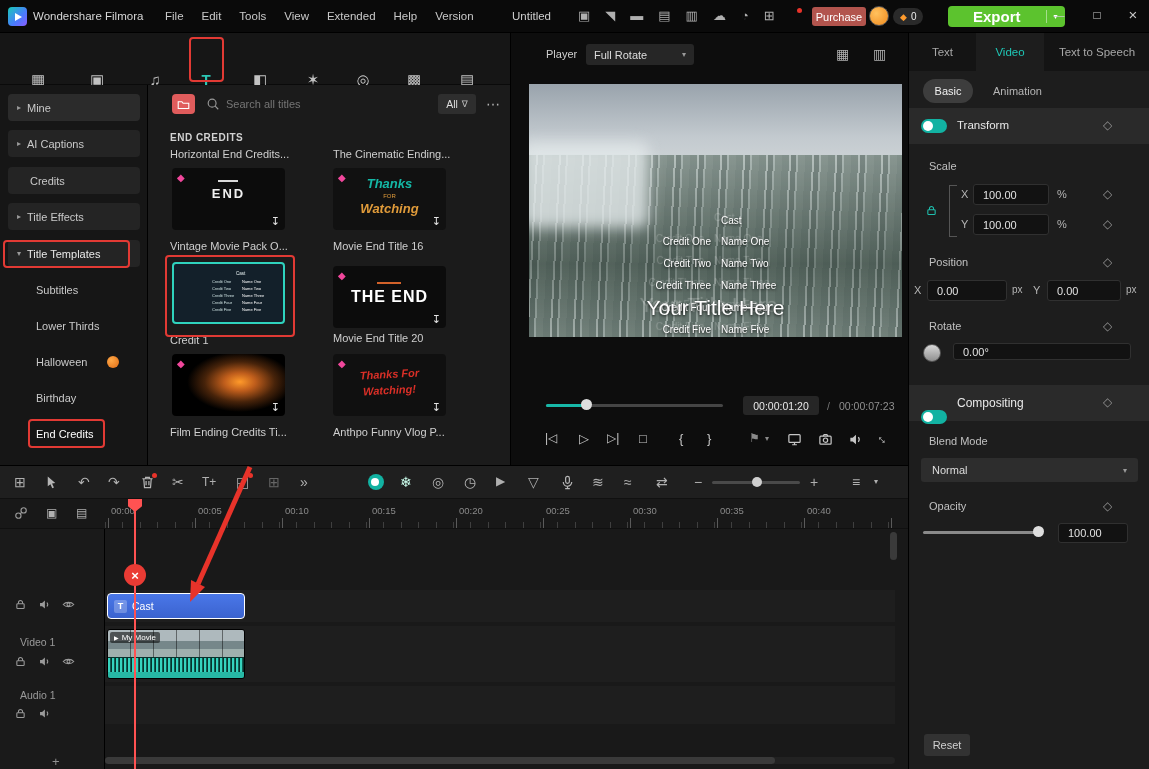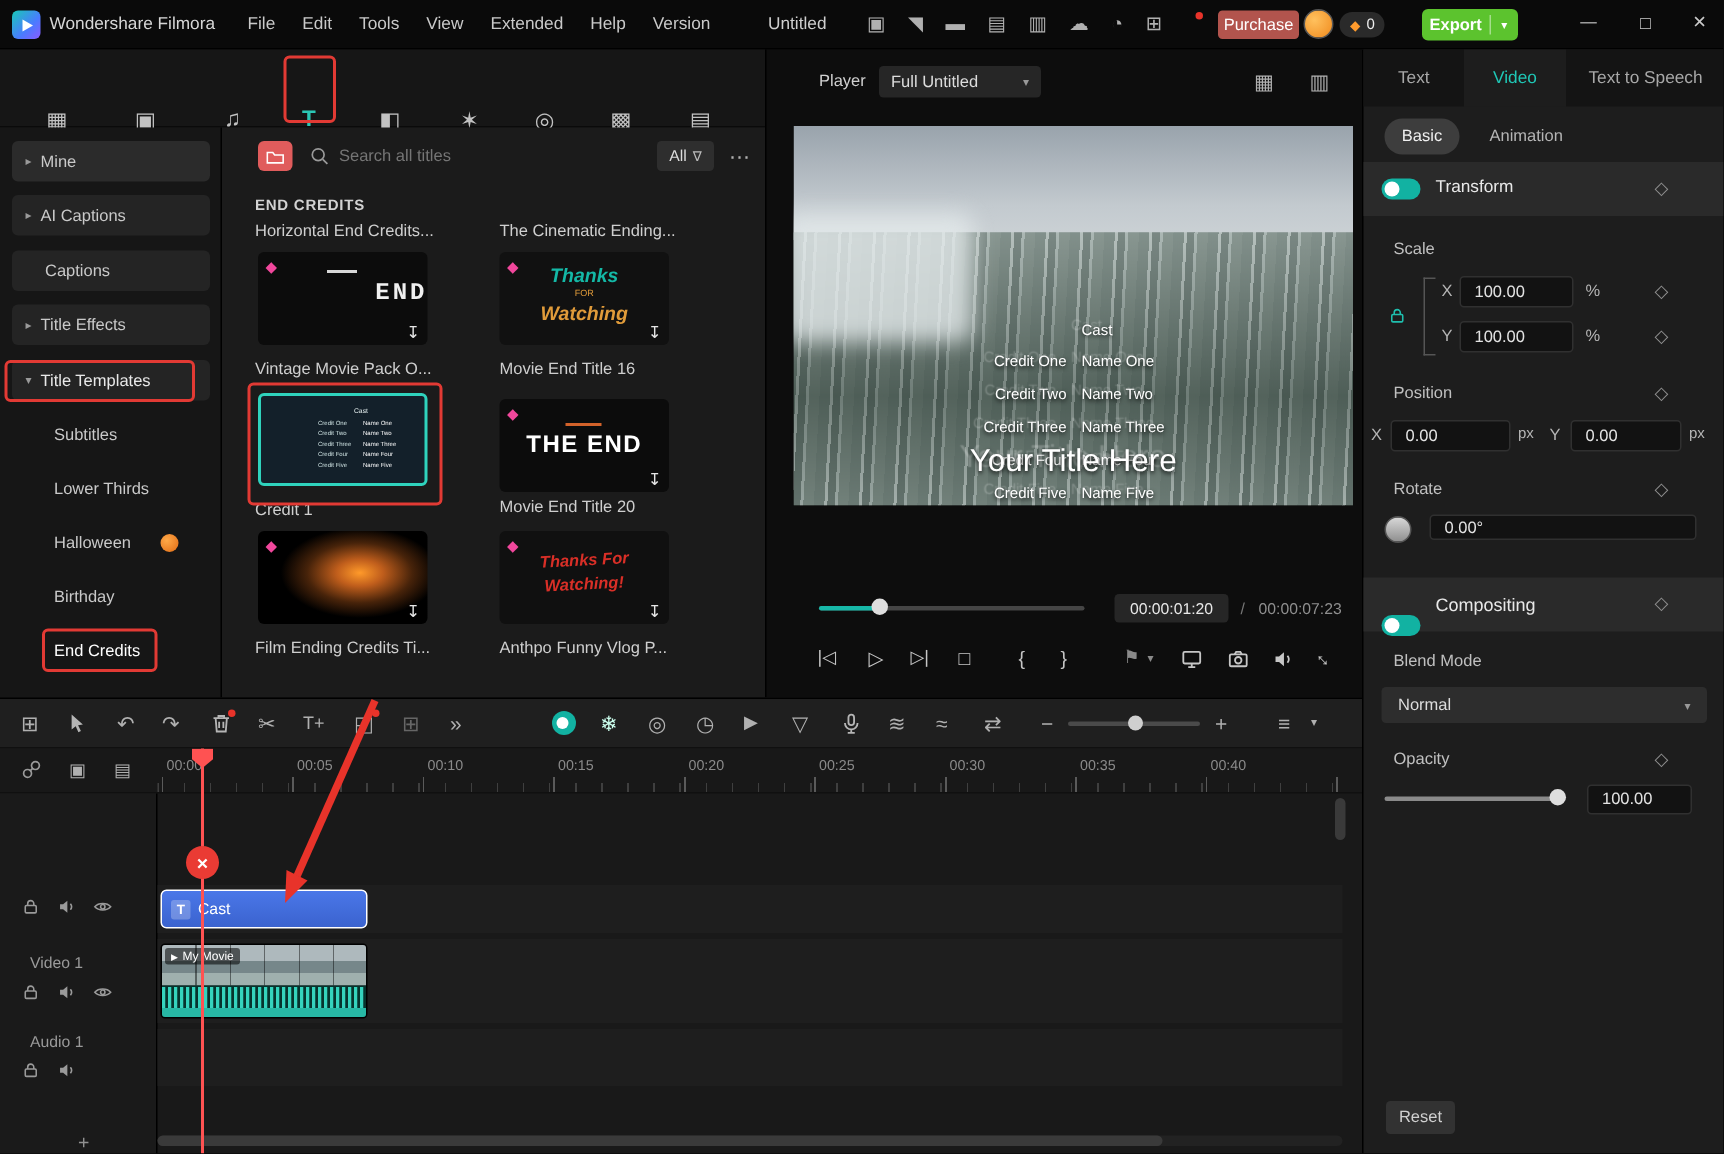--- a/index.html
+++ b/index.html
@@ -106,21 +106,21 @@
     <span class="reddot" style="left:797px;top:8px"></span>
     <div class="ab flex" style="left:812px;top:7px;width:54px;height:19px;border-radius:3px;background:#b2544d;color:#fff;font-size:11px;justify-content:center">
       <span>Purchase</span>
     </div>
     <div class="ab" style="left:869px;top:6px;width:20px;height:20px;border-radius:50%;background:radial-gradient(circle at 35% 35%,#ffc15e,#f08a1d);border:1px solid #555"></div>
     <div class="ab flex" style="left:893px;top:8px;height:17px;padding:0 7px;background:#2a2a2a;border-radius:9px;gap:4px">
       <span style="color:#ff9b2d;font-size:9px">◆</span>
       <span style="font-size:10px;color:#eee">0</span>
     </div>
     <div class="ab flex" style="left:948px;top:6px;height:21px;border-radius:4px;background:#5cc32e;color:#fff">
-      <span style="padding:0 5px;font-size:11px;font-weight:bold">Export</span>
+      <span style="padding:0 25px;font-size:15px;font-weight:bold">Export</span>
       <span style="width:1px;height:13px;background:rgba(255,255,255,.45)"></span>
       <span style="padding:0 7px;font-size:8px">▾</span>
     </div>
     <span class="ab g" style="left:1048px;top:10px;width:22px;font-size:11px;color:#c9c9c9">—</span>
     <span class="ab g" style="left:1086px;top:9px;width:22px;font-size:12px;color:#c9c9c9">□</span>
     <span class="ab g" style="left:1122px;top:7px;width:22px;font-size:15px;color:#c9c9c9">×</span>
   </div>
 
   <div class="ab" style="left:0;top:33px;width:510px;height:52px;background:#161616;border-bottom:1px solid #0a0a0a">
     <div class="ttab" style="left:38px"><span class="ti">▦</span><span class="tl">Media</span></div>
@@ -137,21 +137,21 @@
   <div class="ab" style="left:0;top:85px;width:148px;height:380px;background:#161616;border-right:1px solid #000">
     <div class="sbi" style="top:9px;background:#2b2b2b">
         <span style="font-size:8px;color:#9a9a9a">▸</span>
         <span>Mine</span>
       </div>
     <div class="sbi" style="top:45px">
         <span style="font-size:8px;color:#9a9a9a">▸</span>
         <span>AI Captions</span>
       </div>
     <div class="sbi" style="top:82px;padding-left:22px">
-        <span>Captions</span>
+        <span>Credits</span>
       </div>
     <div class="sbi" style="top:118px">
         <span style="font-size:8px;color:#9a9a9a">▸</span>
         <span>Title Effects</span>
       </div>
     <div class="sbi" style="top:155px">
         <span style="font-size:8px;color:#9a9a9a">▾</span>
         <span style="color:#e8e8e8">Title Templates</span>
       </div>
     <div class="sbi sbsub" style="top:191px">
@@ -188,21 +188,21 @@
     </div>
     <span class="ab g" style="left:338px;top:12px;font-size:14px">⋯</span>
 
     <div class="ab" style="left:22px;top:47px;font-size:10px;font-weight:bold;letter-spacing:.5px;color:#d2d2d2">END CREDITS</div>
 
     <div class="tname" style="left:22px;top:63px">Horizontal End Credits...</div>
     <div class="tname" style="left:185px;top:63px">The Cinematic Ending...</div>
 
     <div class="thumb" style="left:24px;top:83px">
       <span class="bgem">◆</span>
-      <div class="ab" style="left:0;right:0;top:18px;text-align:right;color:#f0f0f0;font-family:Liberation Mono, monospace;font-size:16px;font-weight:bold;letter-spacing:2px">END</div>
+      <div class="ab" style="left:0;right:0;top:18px;text-align:center;color:#f0f0f0;font-family:Liberation Sans, sans-serif;font-size:13px;font-weight:bold;letter-spacing:2px">END</div>
       <div class="ab" style="left:46px;top:12px;width:20px;height:2px;background:#d8d8d8"></div>
       <span class="bdl">↧</span>
     </div>
 
     <div class="thumb" style="left:185px;top:83px;background:#111">
       <span class="bgem">◆</span>
       <div class="ab" style="left:0;right:0;top:8px;text-align:center;color:#14b8a6;font-style:italic;font-weight:bold;font-size:13px">Thanks</div>
       <div class="ab" style="left:0;right:0;top:25px;text-align:center;color:#e09b3a;font-size:6px;text-transform:uppercase">for</div>
       <div class="ab" style="left:0;right:0;top:33px;text-align:center;color:#e09b3a;font-style:italic;font-weight:bold;font-size:13px">Watching</div>
       <span class="bdl">↧</span>
@@ -247,21 +247,21 @@
       <span class="bdl">↧</span>
     </div>
 
     <div class="tname" style="left:22px;top:341px">Film Ending Credits Ti...</div>
     <div class="tname" style="left:185px;top:341px">Anthpo Funny Vlog P...</div>
   </div>
 
   <div class="ab" style="left:510px;top:33px;width:398px;height:432px;background:#0d0d0d;border-left:1px solid #000">
     <div class="ab" style="left:35px;top:15px;font-size:11px;color:#d0d0d0">Player</div>
     <div class="ab flex" style="left:75px;top:11px;width:108px;height:21px;background:#262626;border-radius:3px;padding:0 8px;justify-content:space-between">
-      <span style="font-size:11px;color:#ddd">Full Untitled</span>
+      <span style="font-size:11px;color:#ddd">Full Rotate</span>
       <span style="font-size:8px;color:#999">▾</span>
     </div>
     <span class="ab g" style="left:325px;top:14px">▦</span>
     <span class="ab g" style="left:362px;top:14px">▥</span>
 
     <div class="ab" style="left:18px;top:51px;width:373px;height:253px;background:#000;overflow:hidden">
       <div class="ab" style="left:0;top:0;width:100%;height:30%;background:linear-gradient(180deg,#99a3ac,#c3cacf 70%,#ccd2d5)"></div>
       <div class="ab" style="left:0;top:28%;width:100%;height:72%;background:linear-gradient(180deg,rgba(160,172,168,.55),rgba(70,85,78,.65) 60%,rgba(120,134,128,.5)),repeating-linear-gradient(93deg,#5d6e68 0 7px,#cfd8d6 7px 9px,#4c5c57 9px 14px,#b9c5c2 14px 16px,#6c7c75 16px 23px)"></div>
       <div class="ab" style="left:-8px;top:58px;width:128px;height:86px;background:rgba(228,234,235,.8);border-radius:10px;filter:blur(7px)"></div>
       <div class="ab shadowtxt" style="left:192px;top:131px;font-size:10px;color:#fff">Cast</div>

